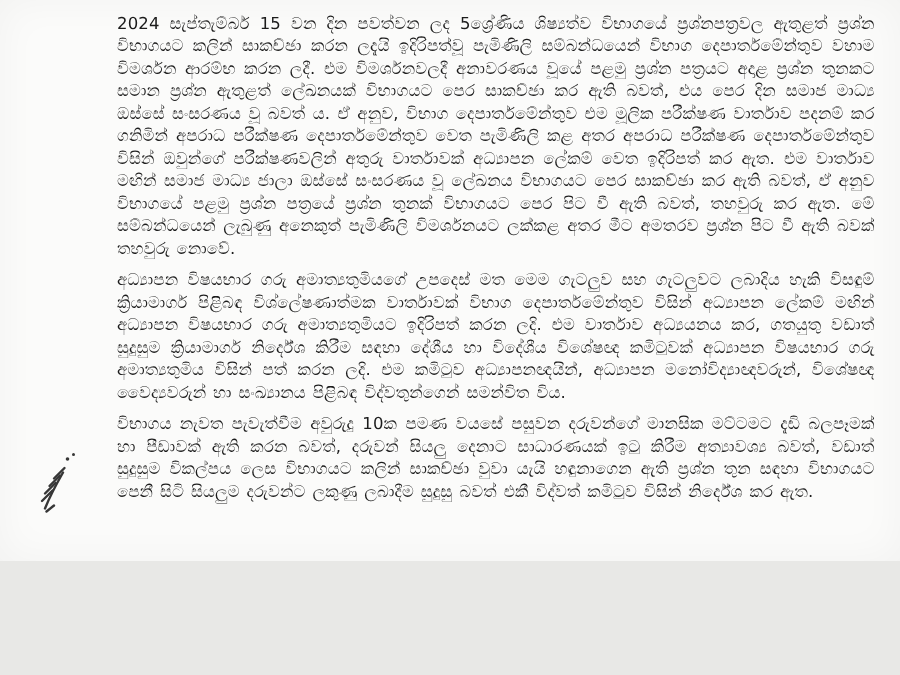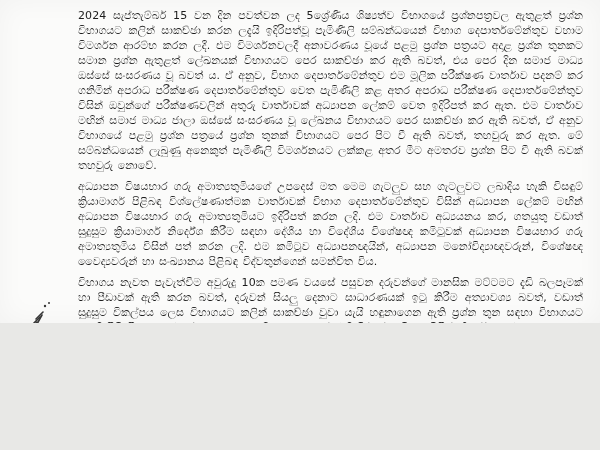--- a/index.html
+++ b/index.html
@@ -4,21 +4,21 @@
 <style>
   html, body {
     margin: 0;
     padding: 0;
     background: #e8e8e6;
     font-family: "DejaVu Sans", "Liberation Sans", sans-serif;
   }
   .page {
     position: relative;
     width: 600px;
-    height: 323px;
+    height: 374px;
     margin: 0 auto;
     background: #fbfbfa;
     overflow: hidden;
     box-shadow: inset 0 0 28px rgba(0,0,0,0.04);
   }
   .text-block {
     position: absolute;
     left: 78px;
     top: 8px;
     width: 505px;

